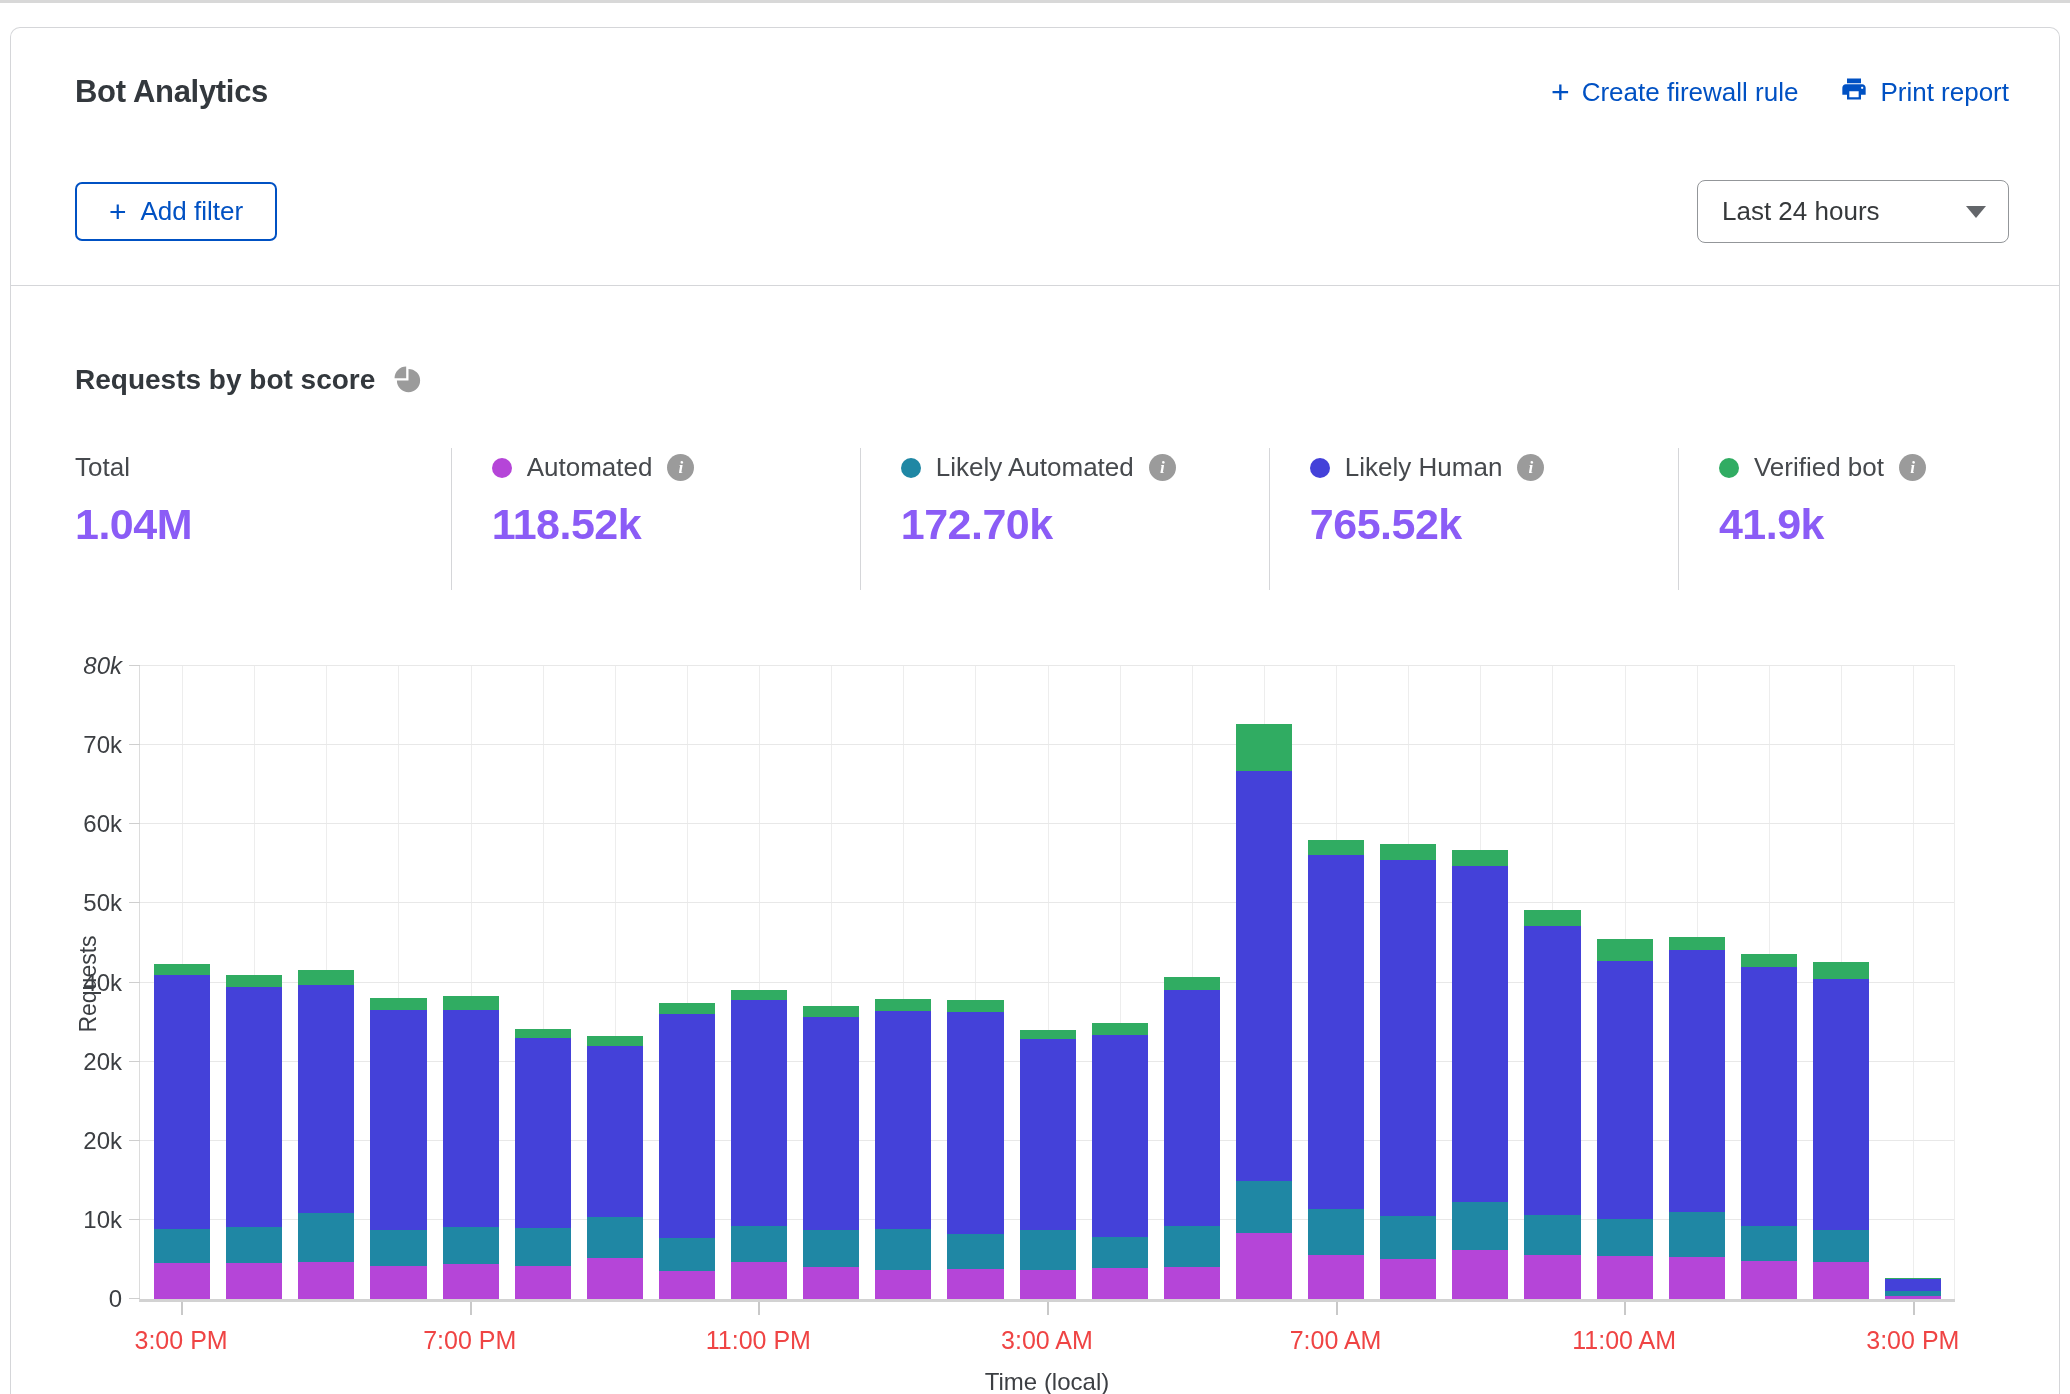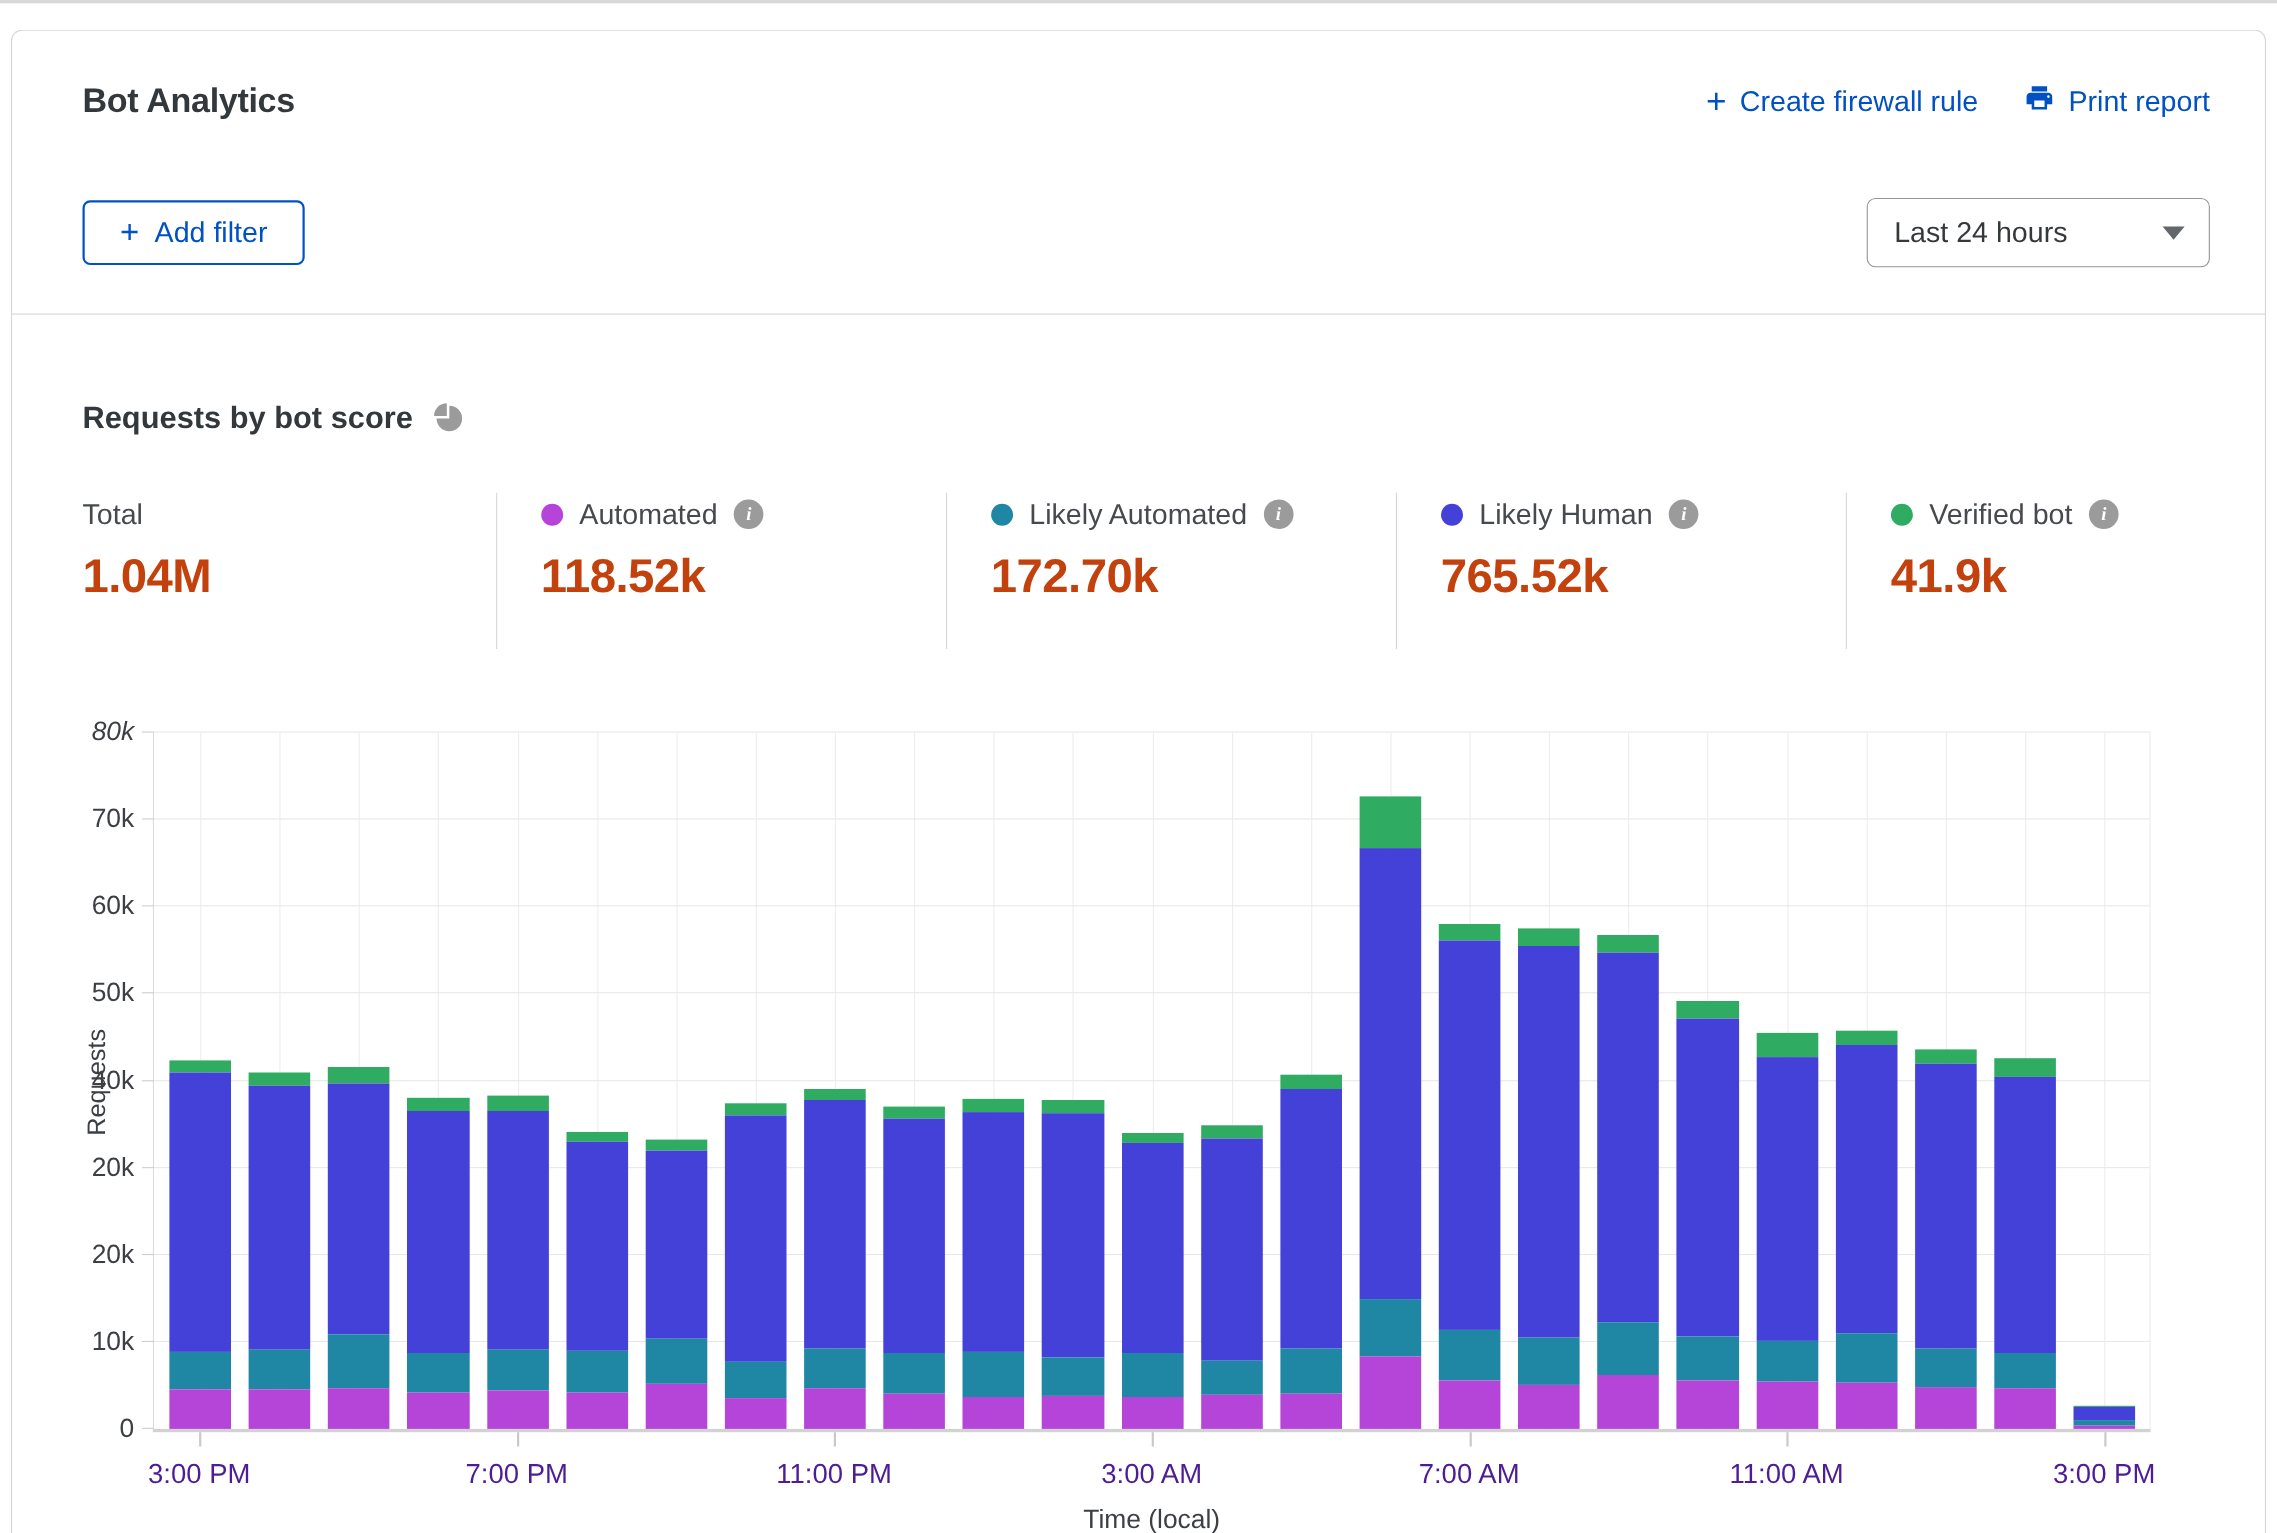--- a/index.html
+++ b/index.html
@@ -31,39 +31,39 @@
   .pie-icon svg { width:31px; height:31px; display:block; }
 
   
   .stats-row { display:flex; padding:52px 0 0 64px;gap:28px; }
   .stat { min-height:142px; }
   .stat-total { width:368px; }
   .stat + .stat { border-left:1px solid #d5d6d9; padding-left:40px; width:401px; }
   .stat-label-row { display:flex; align-items:center; gap:15px; font-size:26px; color:#46494d; padding-top:4px; }
   .dot { width:20px; height:20px; border-radius:50%; flex:0 0 auto; }
   .info { width:27px; height:27px; border-radius:50%; background:#9b9b9b; color:#fff; font-size:17px; font-weight:700; display:inline-flex; align-items:center; justify-content:center; cursor:pointer; font-family:"Liberation Serif", serif; font-style:italic; }
-  .stat-value { font-size:43px; font-weight:700; color:#c2410c; margin-top:17px; letter-spacing:-0.5px; }
+  .stat-value { font-size:43px; font-weight:700; color:#8b5cf6; margin-top:17px; letter-spacing:-0.5px; }
 
   
   .chart { position:relative; margin-top:76px; }
   .plot { position:relative; height:636px; margin:0 104px 0 128px; border-left:1px solid #dcdcdc; border-bottom:3px solid #d2d2d2; }
   .plot::after { content:''; position:absolute; right:0; top:0; bottom:0; width:1px; background:#ededed; }
   .hgrid { position:absolute; left:0; right:0; height:1px; background:#e8e8e8; }
   .ytick { position:absolute; right:100%; width:11px; height:1px; background:#cfcfcf; }
   .ytick-label { position:absolute; right:calc(100% + 18px); transform:translateY(50%); font-size:24px; color:#3c3f43; }
   .bars { position:absolute; inset:0; display:flex; gap:16px; padding:0 14px; }
   .bar-cell { flex:1; position:relative; display:flex; flex-direction:column; justify-content:flex-end; }
   .bar-cell::before { content:''; position:absolute; left:50%; top:0; bottom:0; width:1px; background:#ededed; }
   .bar-stack { position:relative; display:flex; flex-direction:column-reverse; z-index:1; }
   .seg { width:100%; }
   .ylabel { position:absolute; left:77px; top:318px; transform:translate(-50%,-50%) rotate(-90deg); font-size:23px; color:#3c3f43; white-space:nowrap; }
   .xticks { position:relative; display:flex; gap:16px; padding:0 14px; margin:0 104px 0 128px; height:62px; }
   .xtick-cell { flex:1; position:relative; }
   .xtick-mark { position:absolute; left:50%; top:0; height:13px; width:2px; background:#c9c9c9; }
-  .xtick-label { position:absolute; top:24px; left:50%; transform:translateX(-50%); white-space:nowrap; font-size:25px; color:#4c1d95; }
+  .xtick-label { position:absolute; top:24px; left:50%; transform:translateX(-50%); white-space:nowrap; font-size:25px; color:#ef4444; }
   .xlabel { margin:4px 104px 0 128px; text-align:center; font-size:24px; color:#3c3f43; }
 </style>
 </head>
 <body>
 
 <div class="page">
   <div class="top-rule"></div>
   <div class="card">
 
     <div class="header-row">

